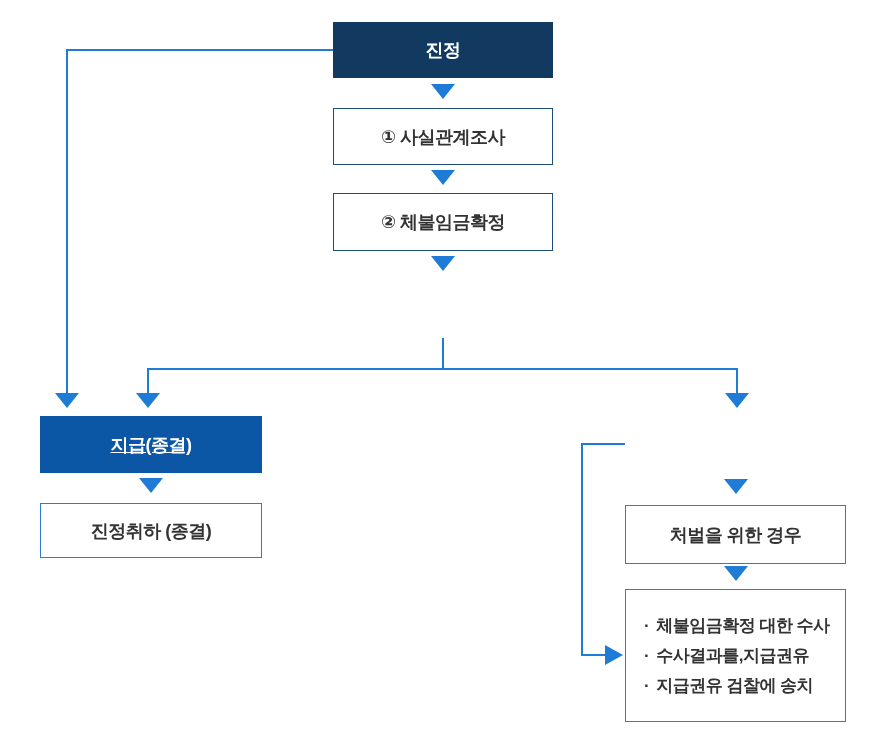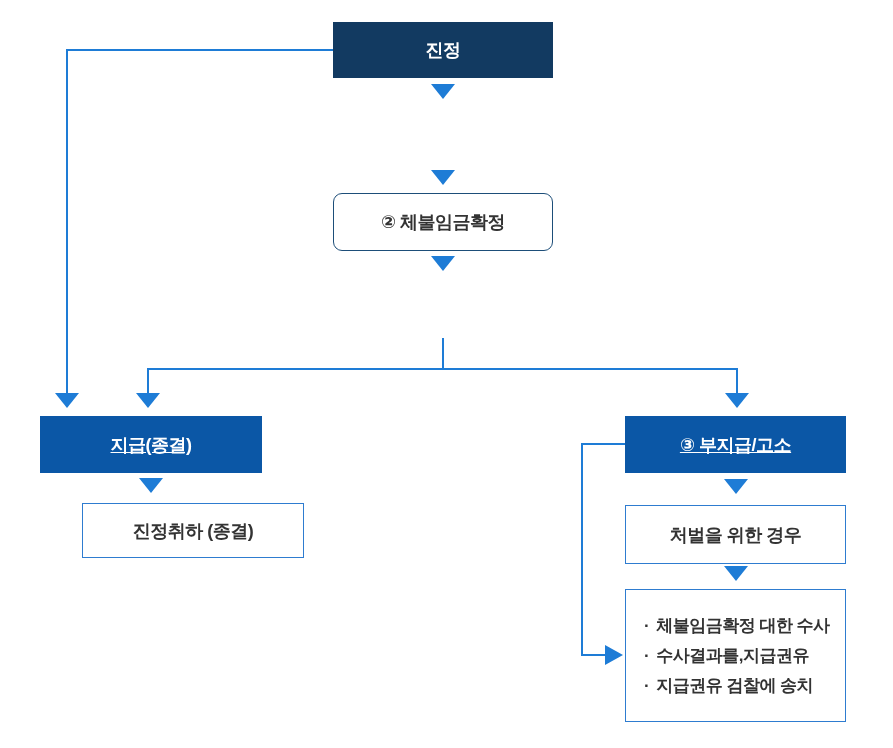--- a/index.html
+++ b/index.html
@@ -29,24 +29,24 @@
     background: #ffffff;
   }
   .node-navy  { background: #123A61; color: #ffffff; border: none; }
   .node-royal { background: #0B57A6; color: #ffffff; border: none; text-decoration: underline; }
   .node-border-dark  { border: 1px solid #1D4E79; }
   .node-border-blue  { border: 1px solid #2E7CD0; }
 
   
   #n-complaint          { left: 333px; top:  22px; width: 220px; height: 56px; }
   #n-fact-investigation { left: 333px; top: 108px; width: 220px; height: 57px; }
-  #n-wage-confirmation  { left: 333px; top: 193px; width: 220px; height: 58px; border-radius: 9px; }
+  #n-wage-confirmation  { left: 333px; top: 193px; width: 220px; height: 58px; }
   #n-payment-order      { left: 333px; top: 283px; width: 220px; height: 55px; }
   #n-payment-closed     { left:  40px; top: 416px; width: 222px; height: 57px; }
-  #n-withdrawal         { left:  40px; top: 503px; width: 222px; height: 55px; margin-left: 42px; }
+  #n-withdrawal         { left:  40px; top: 503px; width: 222px; height: 55px; }
   #n-nonpayment         { left: 625px; top: 416px; width: 221px; height: 57px; }
   #n-punishment         { left: 625px; top: 505px; width: 221px; height: 59px; }
   #n-investigation-list {
     left: 625px; top: 589px; width: 221px; height: 133px;
     flex-direction: column; align-items: flex-start; justify-content: center;
     padding-left: 18px; font-size: 17px;
   }
   .case-line { display: flex; align-items: baseline; line-height: 30px; white-space: nowrap; }
   .case-line .bullet { margin-right: 7px; }
 
@@ -107,29 +107,29 @@
   <div class="tri-down" id="a-left-long"></div>
   <div class="tri-down" id="a-branch-left"></div>
   <div class="tri-down" id="a-branch-right"></div>
   <div class="tri-down" id="a-closed-down"></div>
   <div class="tri-down" id="a-nonpay-down"></div>
   <div class="tri-down" id="a-punish-down"></div>
   <div class="tri-right" id="a-elbow-right"></div>
 
   <div class="node node-navy" id="n-complaint">진정</div>
 
+  <div class="node node-border-dark" id="n-fact-investigation">① 사실관계조사</div>
 
   <div class="node node-border-dark" id="n-wage-confirmation">② 체불임금확정</div>
 
 
   <div class="node node-royal" id="n-payment-closed">지급(종결)</div>
 
   <div class="node node-border-blue" id="n-withdrawal">진정취하 (종결)</div>
 
-  <div class="node node-royal" id="n-nonpayment">③ 부지급/고소</div>
 
   <div class="node node-border-blue" id="n-punishment">처벌을 위한 경우</div>
 
   <div class="node node-border-blue" id="n-investigation-list">
     <div class="case-line">
       <span class="bullet">·</span>
       <span>체불임금확정 대한 수사</span>
     </div>
     <div class="case-line">
       <span class="bullet">·</span>

